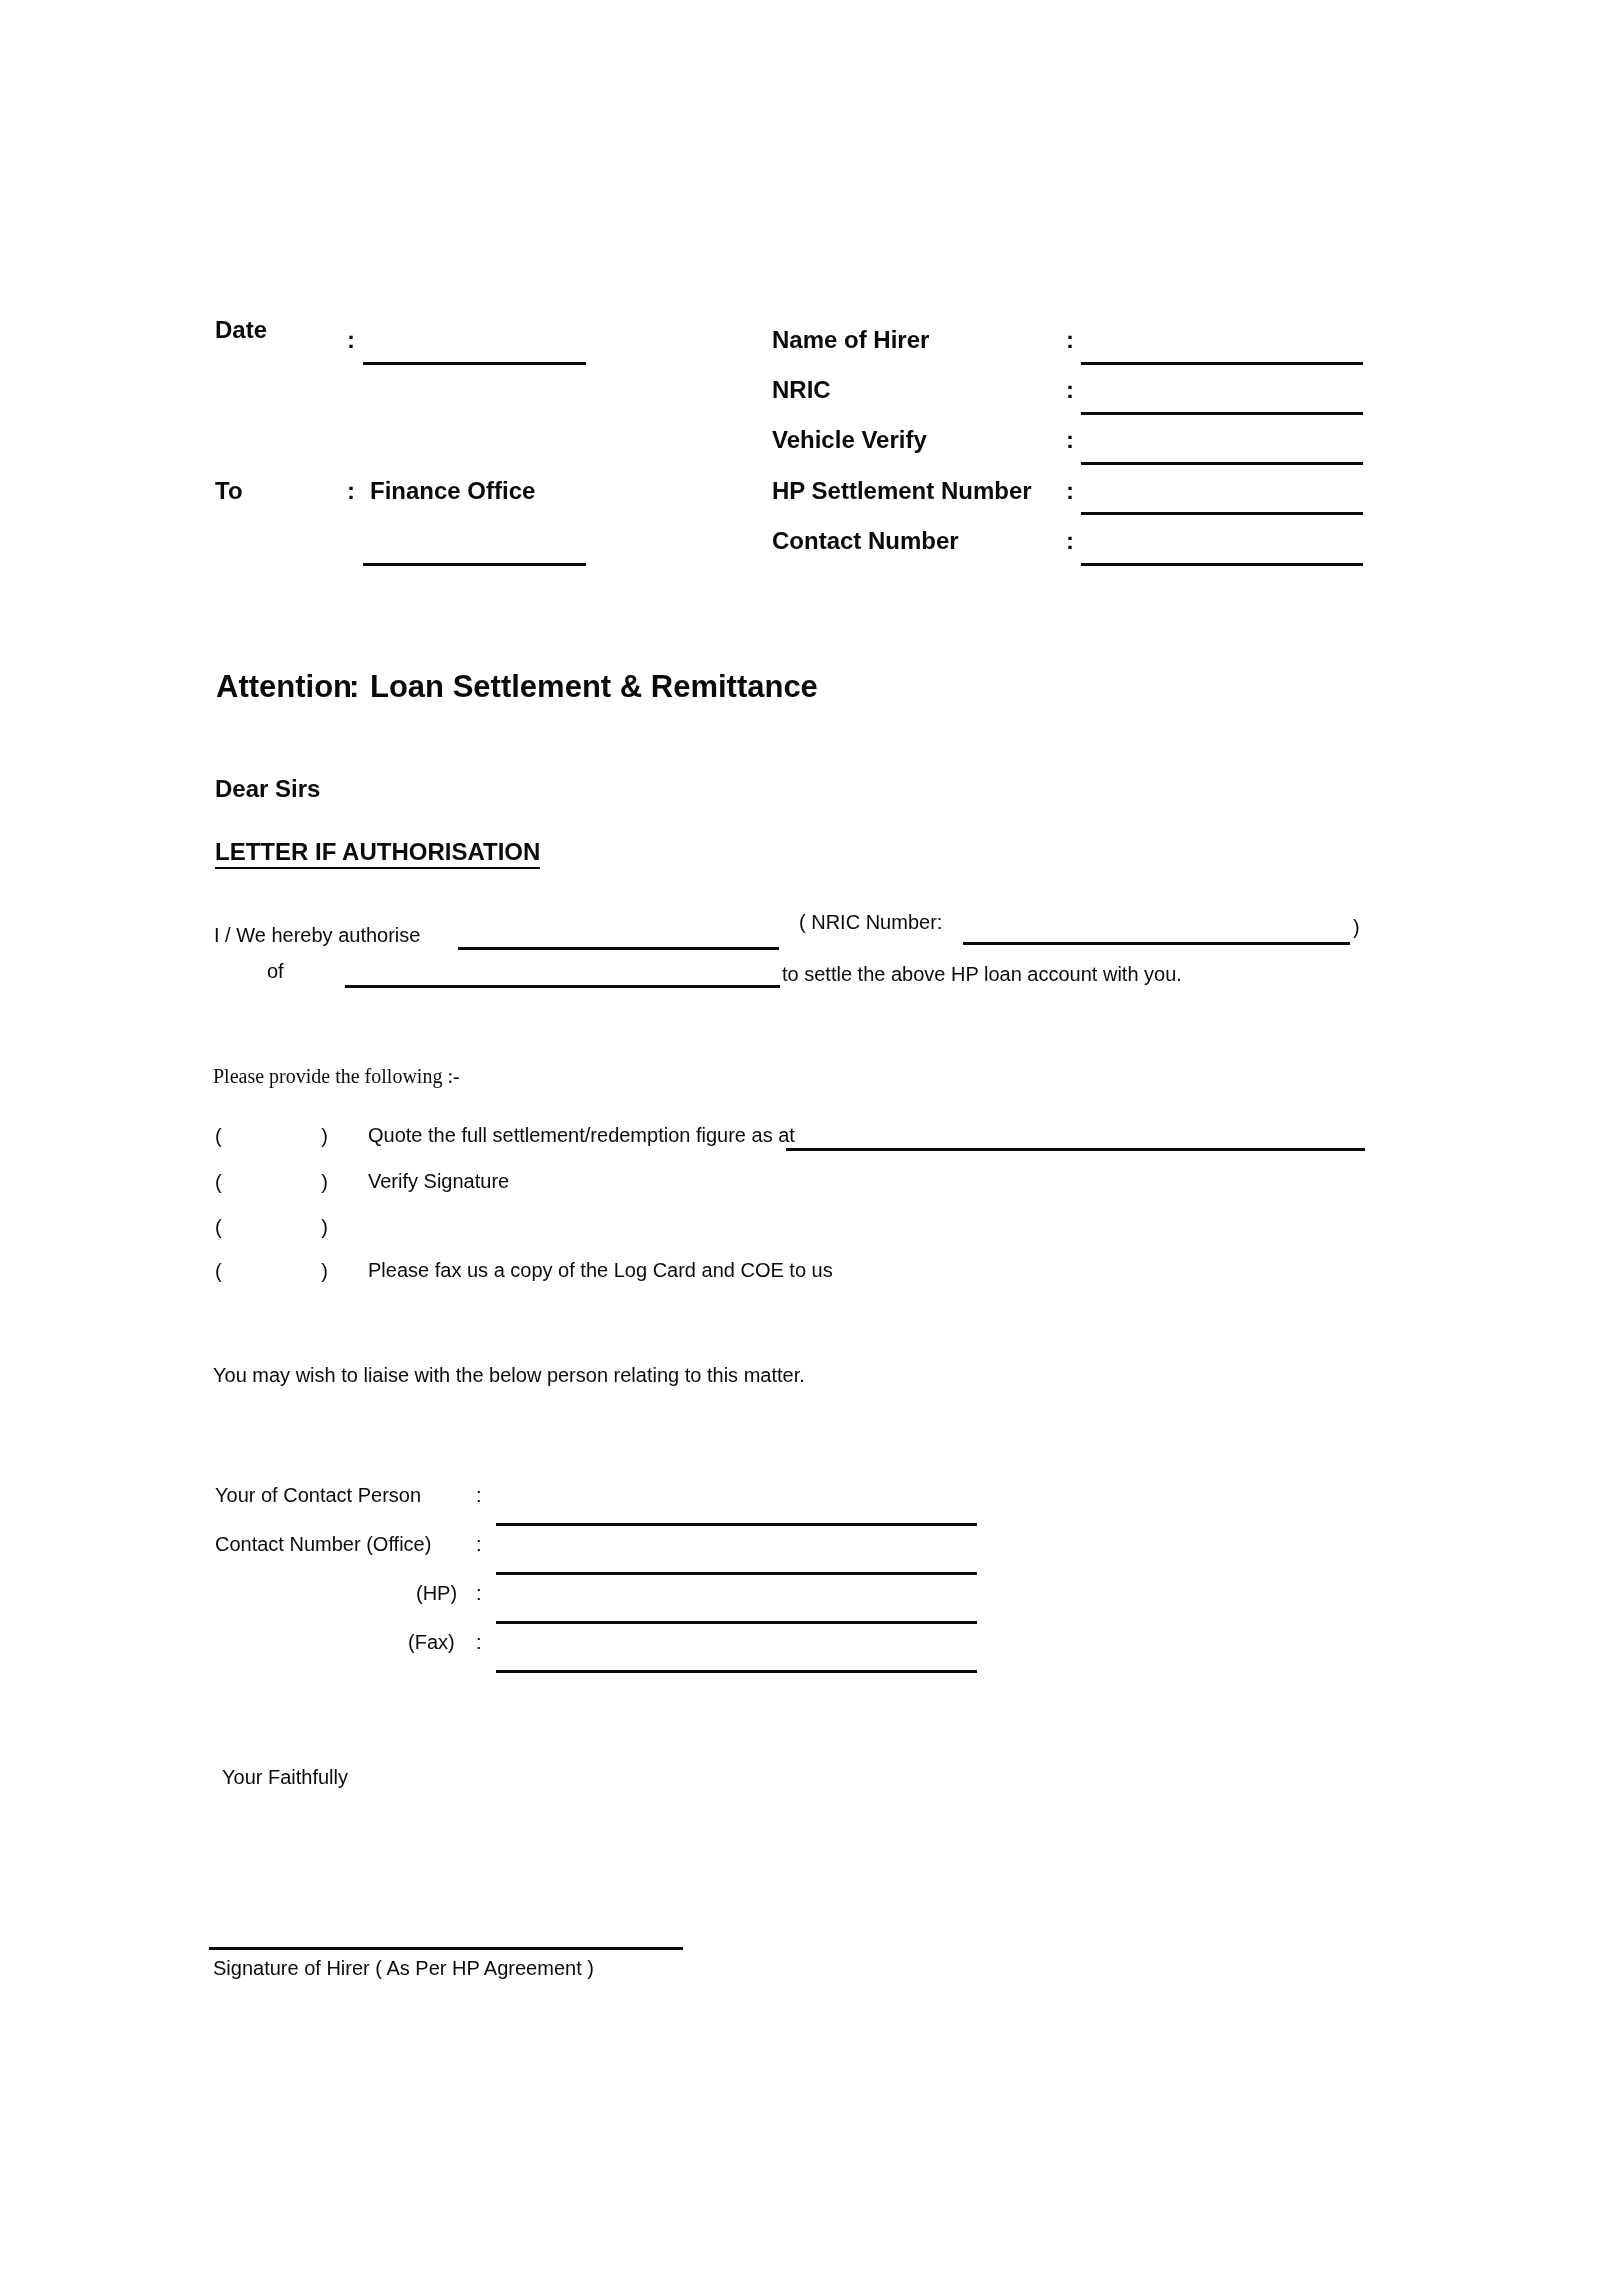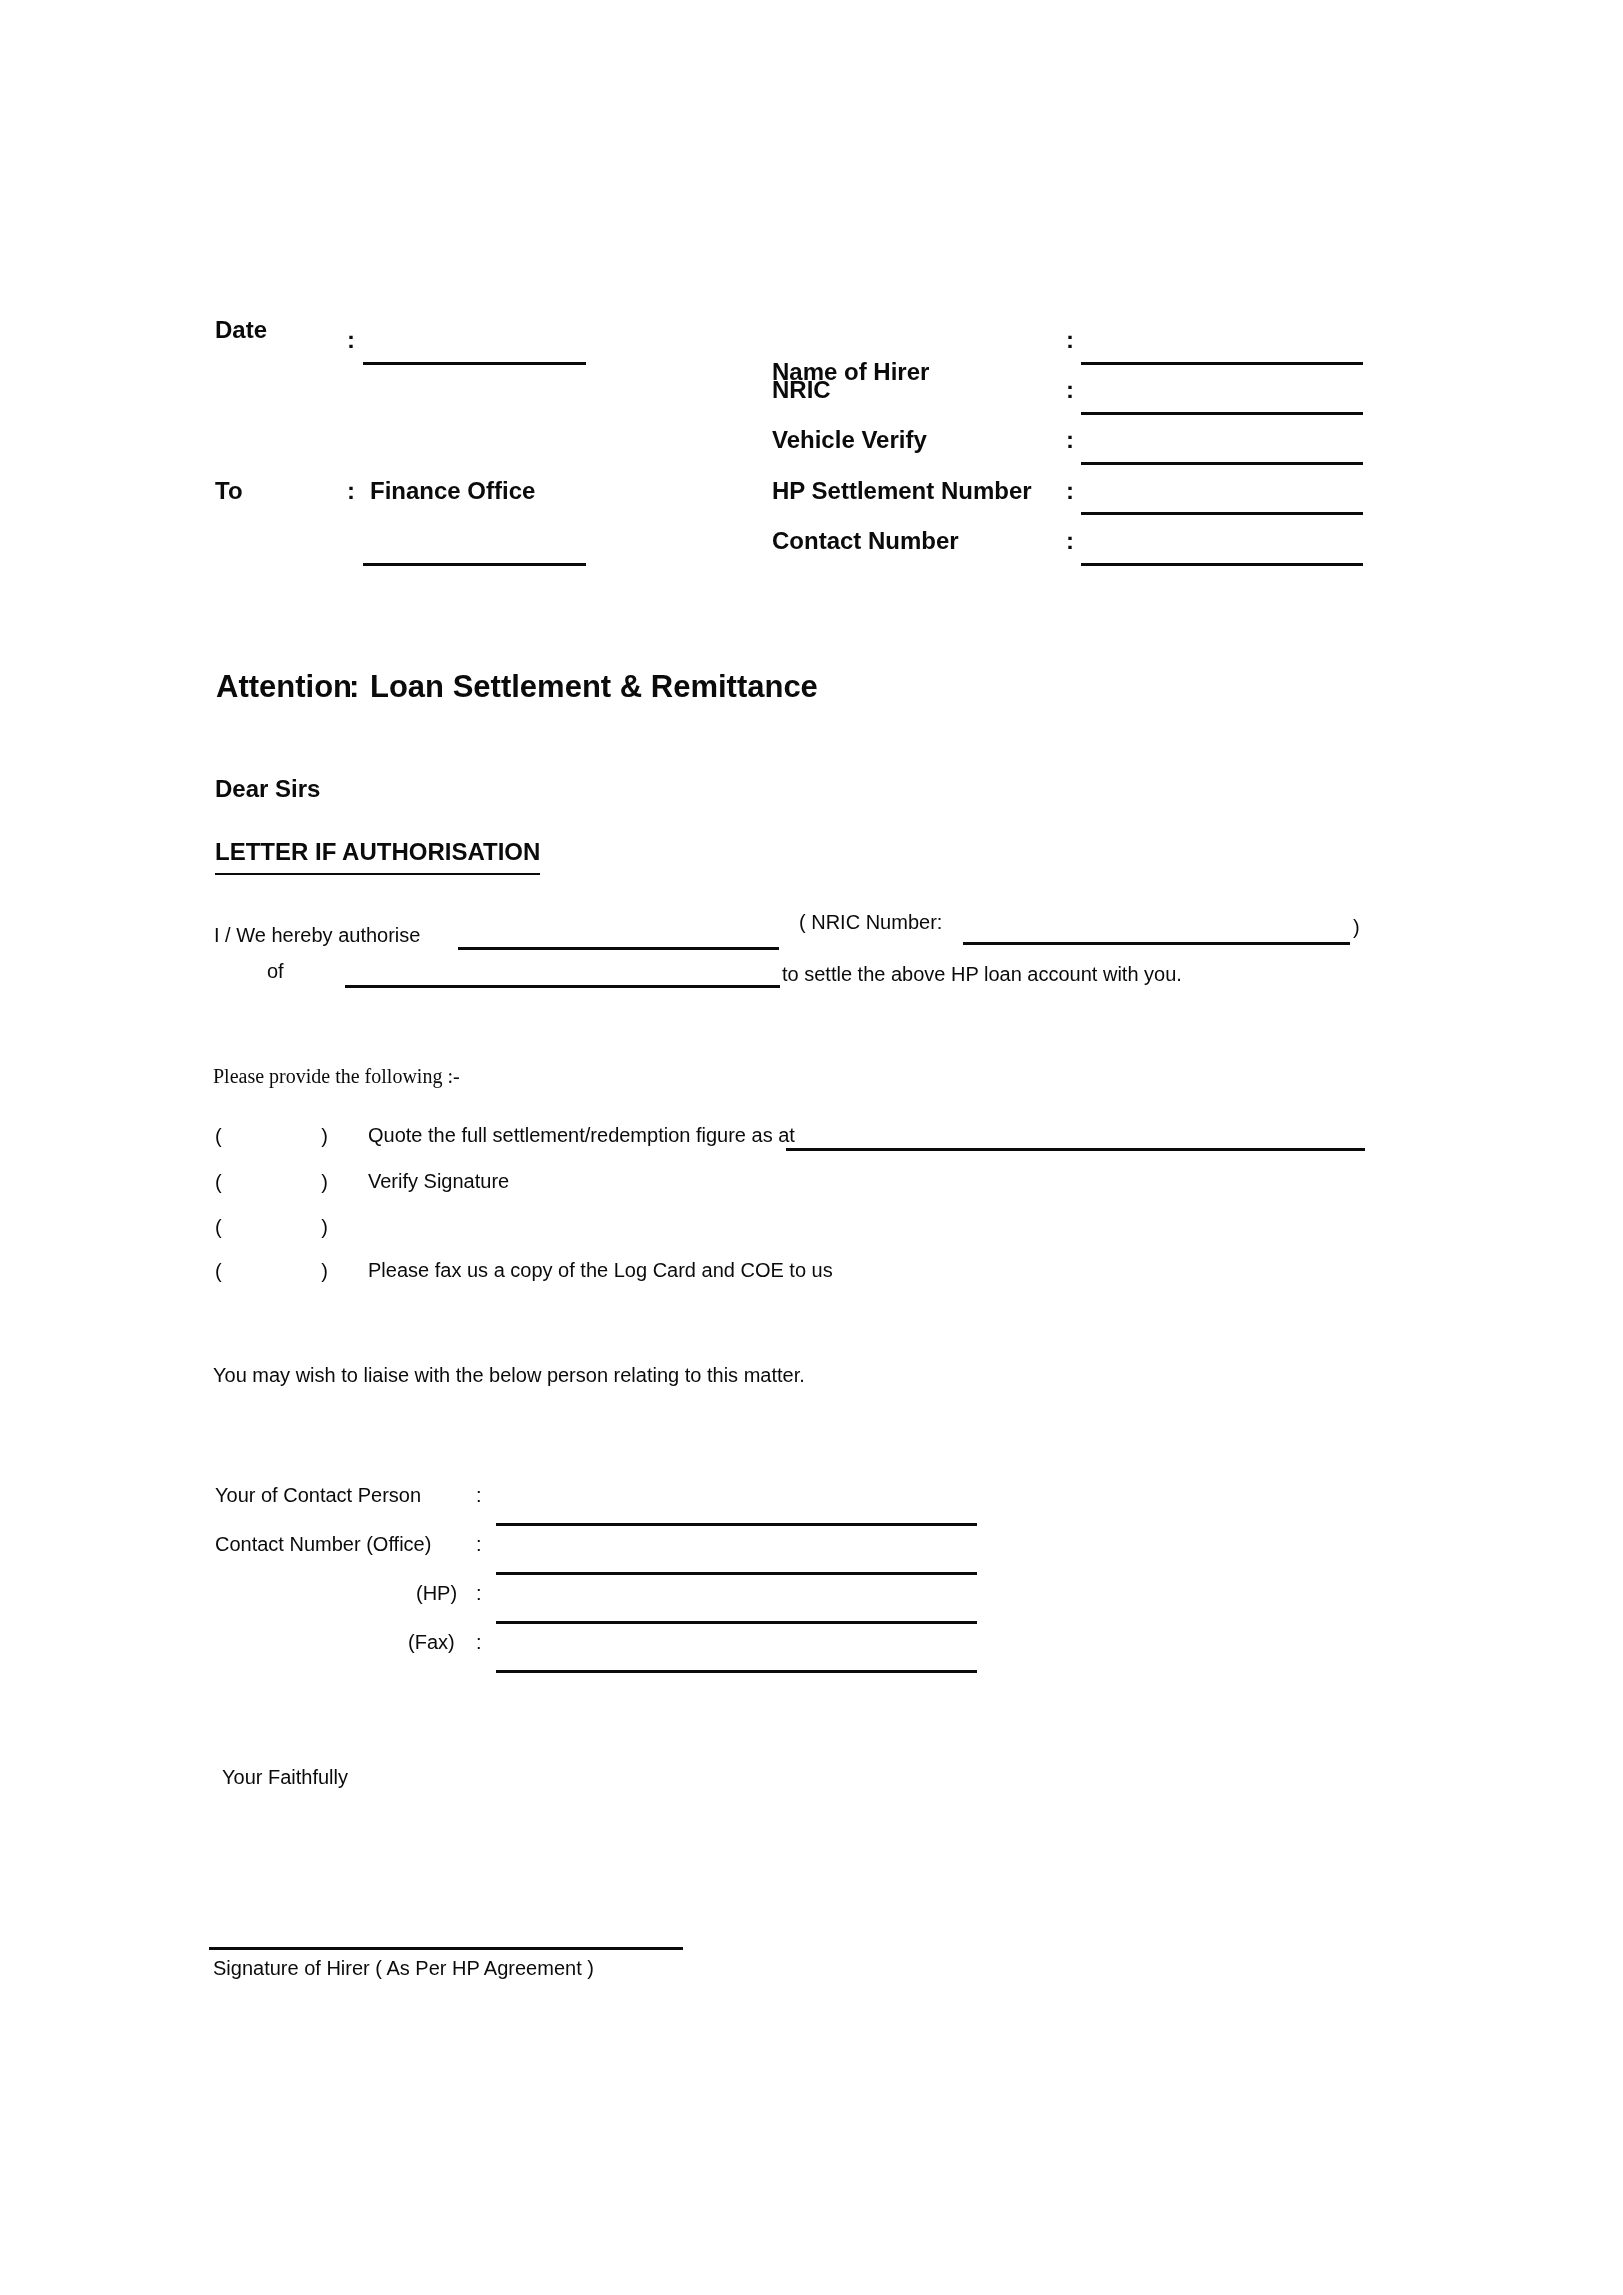--- a/index.html
+++ b/index.html
@@ -11,38 +11,38 @@
     font-family: "Liberation Sans", "DejaVu Sans", sans-serif;
     color: #0b0b0b;
     overflow: hidden;
   }
   .t { position: absolute; white-space: nowrap; line-height: 1; }
   .b { font-weight: bold; }
   .f38 { font-size: 24px; }
   .f48 { font-size: 31px; }
   .f31 { font-size: 20px; }
   .uline { position: absolute; height: 2.5px; background: #0b0b0b; }
-  .subject { border-bottom: 2.5px solid #0b0b0b; padding-bottom: 9px; }
+  .subject { border-bottom: 2.5px solid #0b0b0b; padding-bottom: 3px; }
   .checkbox { position: absolute; width: 113px; display: flex; justify-content: space-between; font-size: 20px; }
 </style>
 </head>
 <body>
 
 <div class="page">
 
   <span class="t b f38" style="left:215px; top:318px;">Date</span>
   <span class="t b f38" style="left:347px; top:328px;">:</span>
   <span class="uline" style="left:363px; top:362px; width:223px;"></span>
 
   <span class="t b f38" style="left:215px; top:479px;">To</span>
   <span class="t b f38" style="left:347px; top:479px;">:</span>
   <span class="t b f38" style="left:370px; top:479px;">Finance Office</span>
   <span class="uline" style="left:363px; top:563px; width:223px;"></span>
 
-  <span class="t b f38" style="left:772px; top:328px;margin-top:32px;">Name of Hirer</span>
+  <span class="t b f38" style="left:772px; top:328px;">Name of Hirer</span>
   <span class="t b f38" style="left:1066px; top:328px;">:</span>
   <span class="uline" style="left:1081px; top:362px; width:282px;"></span>
 
   <span class="t b f38" style="left:772px; top:378px;">NRIC</span>
   <span class="t b f38" style="left:1066px; top:378px;">:</span>
   <span class="uline" style="left:1081px; top:412px; width:282px;"></span>
 
   <span class="t b f38" style="left:772px; top:428px;">Vehicle Verify</span>
   <span class="t b f38" style="left:1066px; top:428px;">:</span>
   <span class="uline" style="left:1081px; top:462px; width:282px;"></span>

